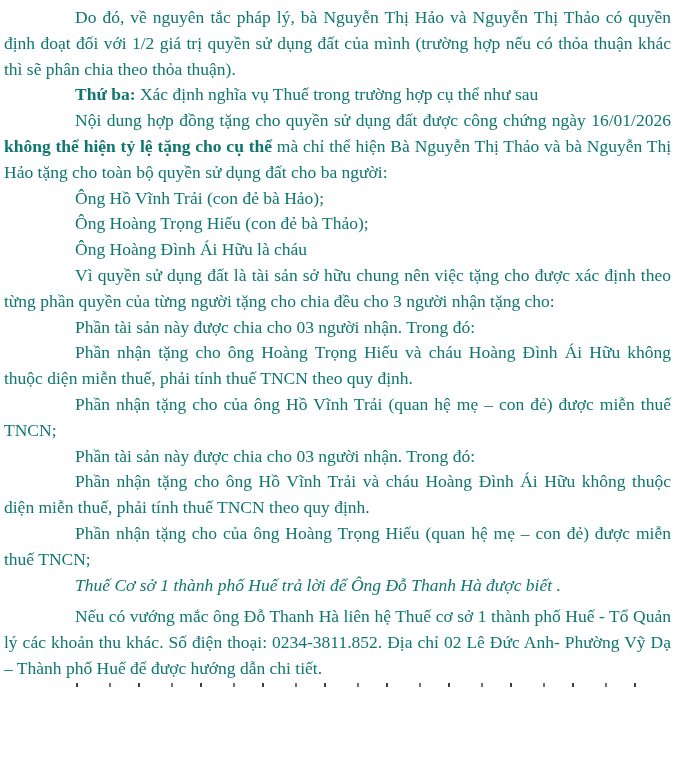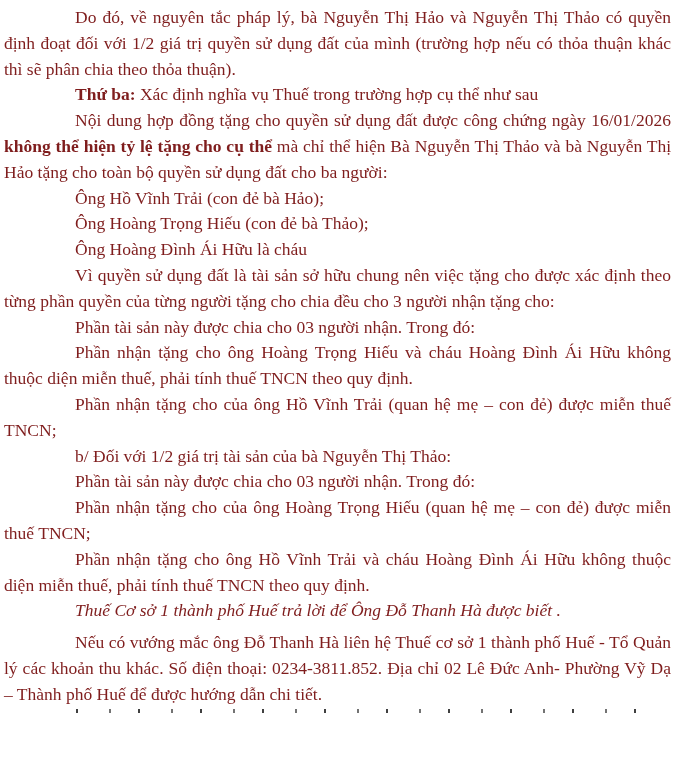--- a/index.html
+++ b/index.html
@@ -13,21 +13,21 @@
     overflow: hidden;
   }
   .page {
     box-sizing: border-box;
     width: 677px;
     height: 764px;
     padding: 5px 6px 0 4px;
     font-family: "Liberation Serif", "DejaVu Serif", serif;
     font-size: 17.5px;
     line-height: 25.8px;
-    color: #7f1d1d;
+    color: #0f766e;
     text-align: justify;
     overflow: hidden;
   }
   .para {
     margin: 0;
     text-indent: 71px;
   }
   .b {
     font-weight: bold;
   }
@@ -65,27 +65,26 @@
 
   <p class="para"><span>Vì quyền sử dụng đất là tài sản sở hữu chung nên việc tặng cho được xác định theo từng phần quyền của từng người tặng cho chia đều cho 3 người nhận tặng cho:</span></p>
 
 
   <p class="para"><span>Phần tài sản này được chia cho 03 người nhận. Trong đó:</span></p>
 
   <p class="para"><span>Phần nhận tặng cho ông Hoàng Trọng Hiếu và cháu Hoàng Đình Ái Hữu không thuộc diện miễn thuế, phải tính thuế TNCN theo quy định.</span></p>
 
   <p class="para"><span>Phần nhận tặng cho của ông Hồ Vĩnh Trải (quan hệ mẹ – con đẻ) được miễn thuế TNCN;</span></p>
 
-  <p class="para"><span>b/ Đối với 1/2 giá trị tài sản của bà Nguyễn Thị Thảo:</span></p>
 
   <p class="para"><span>Phần tài sản này được chia cho 03 người nhận. Trong đó:</span></p>
 
+  <p class="para"><span>Phần nhận tặng cho ông Hồ Vĩnh Trải và cháu Hoàng Đình Ái Hữu không thuộc diện miễn thuế, phải tính thuế TNCN theo quy định.</span></p>
+
   <p class="para"><span>Phần nhận tặng cho của ông Hoàng Trọng Hiếu (quan hệ mẹ – con đẻ) được miễn thuế TNCN;</span></p>
-
-  <p class="para"><span>Phần nhận tặng cho ông Hồ Vĩnh Trải và cháu Hoàng Đình Ái Hữu không thuộc diện miễn thuế, phải tính thuế TNCN theo quy định.</span></p>
 
   <p class="para sp3"><span>Thuế Cơ sở 1 thành phố Huế trả lời để Ông Đỗ Thanh Hà được biết .</span></p>
 
   <p class="para sp5"><span>Nếu có vướng mắc ông Đỗ Thanh Hà liên hệ Thuế cơ sở 1 thành phố Huế - Tổ Quản lý các khoản thu khác. Số điện thoại: 0234-3811.852. Địa chỉ 02 Lê Đức Anh- Phường Vỹ Dạ – Thành phố Huế để được hướng dẫn chi tiết.</span></p>
 
   <div class="clipped-tops"></div>
 
 </div>
 
 </body></html>

